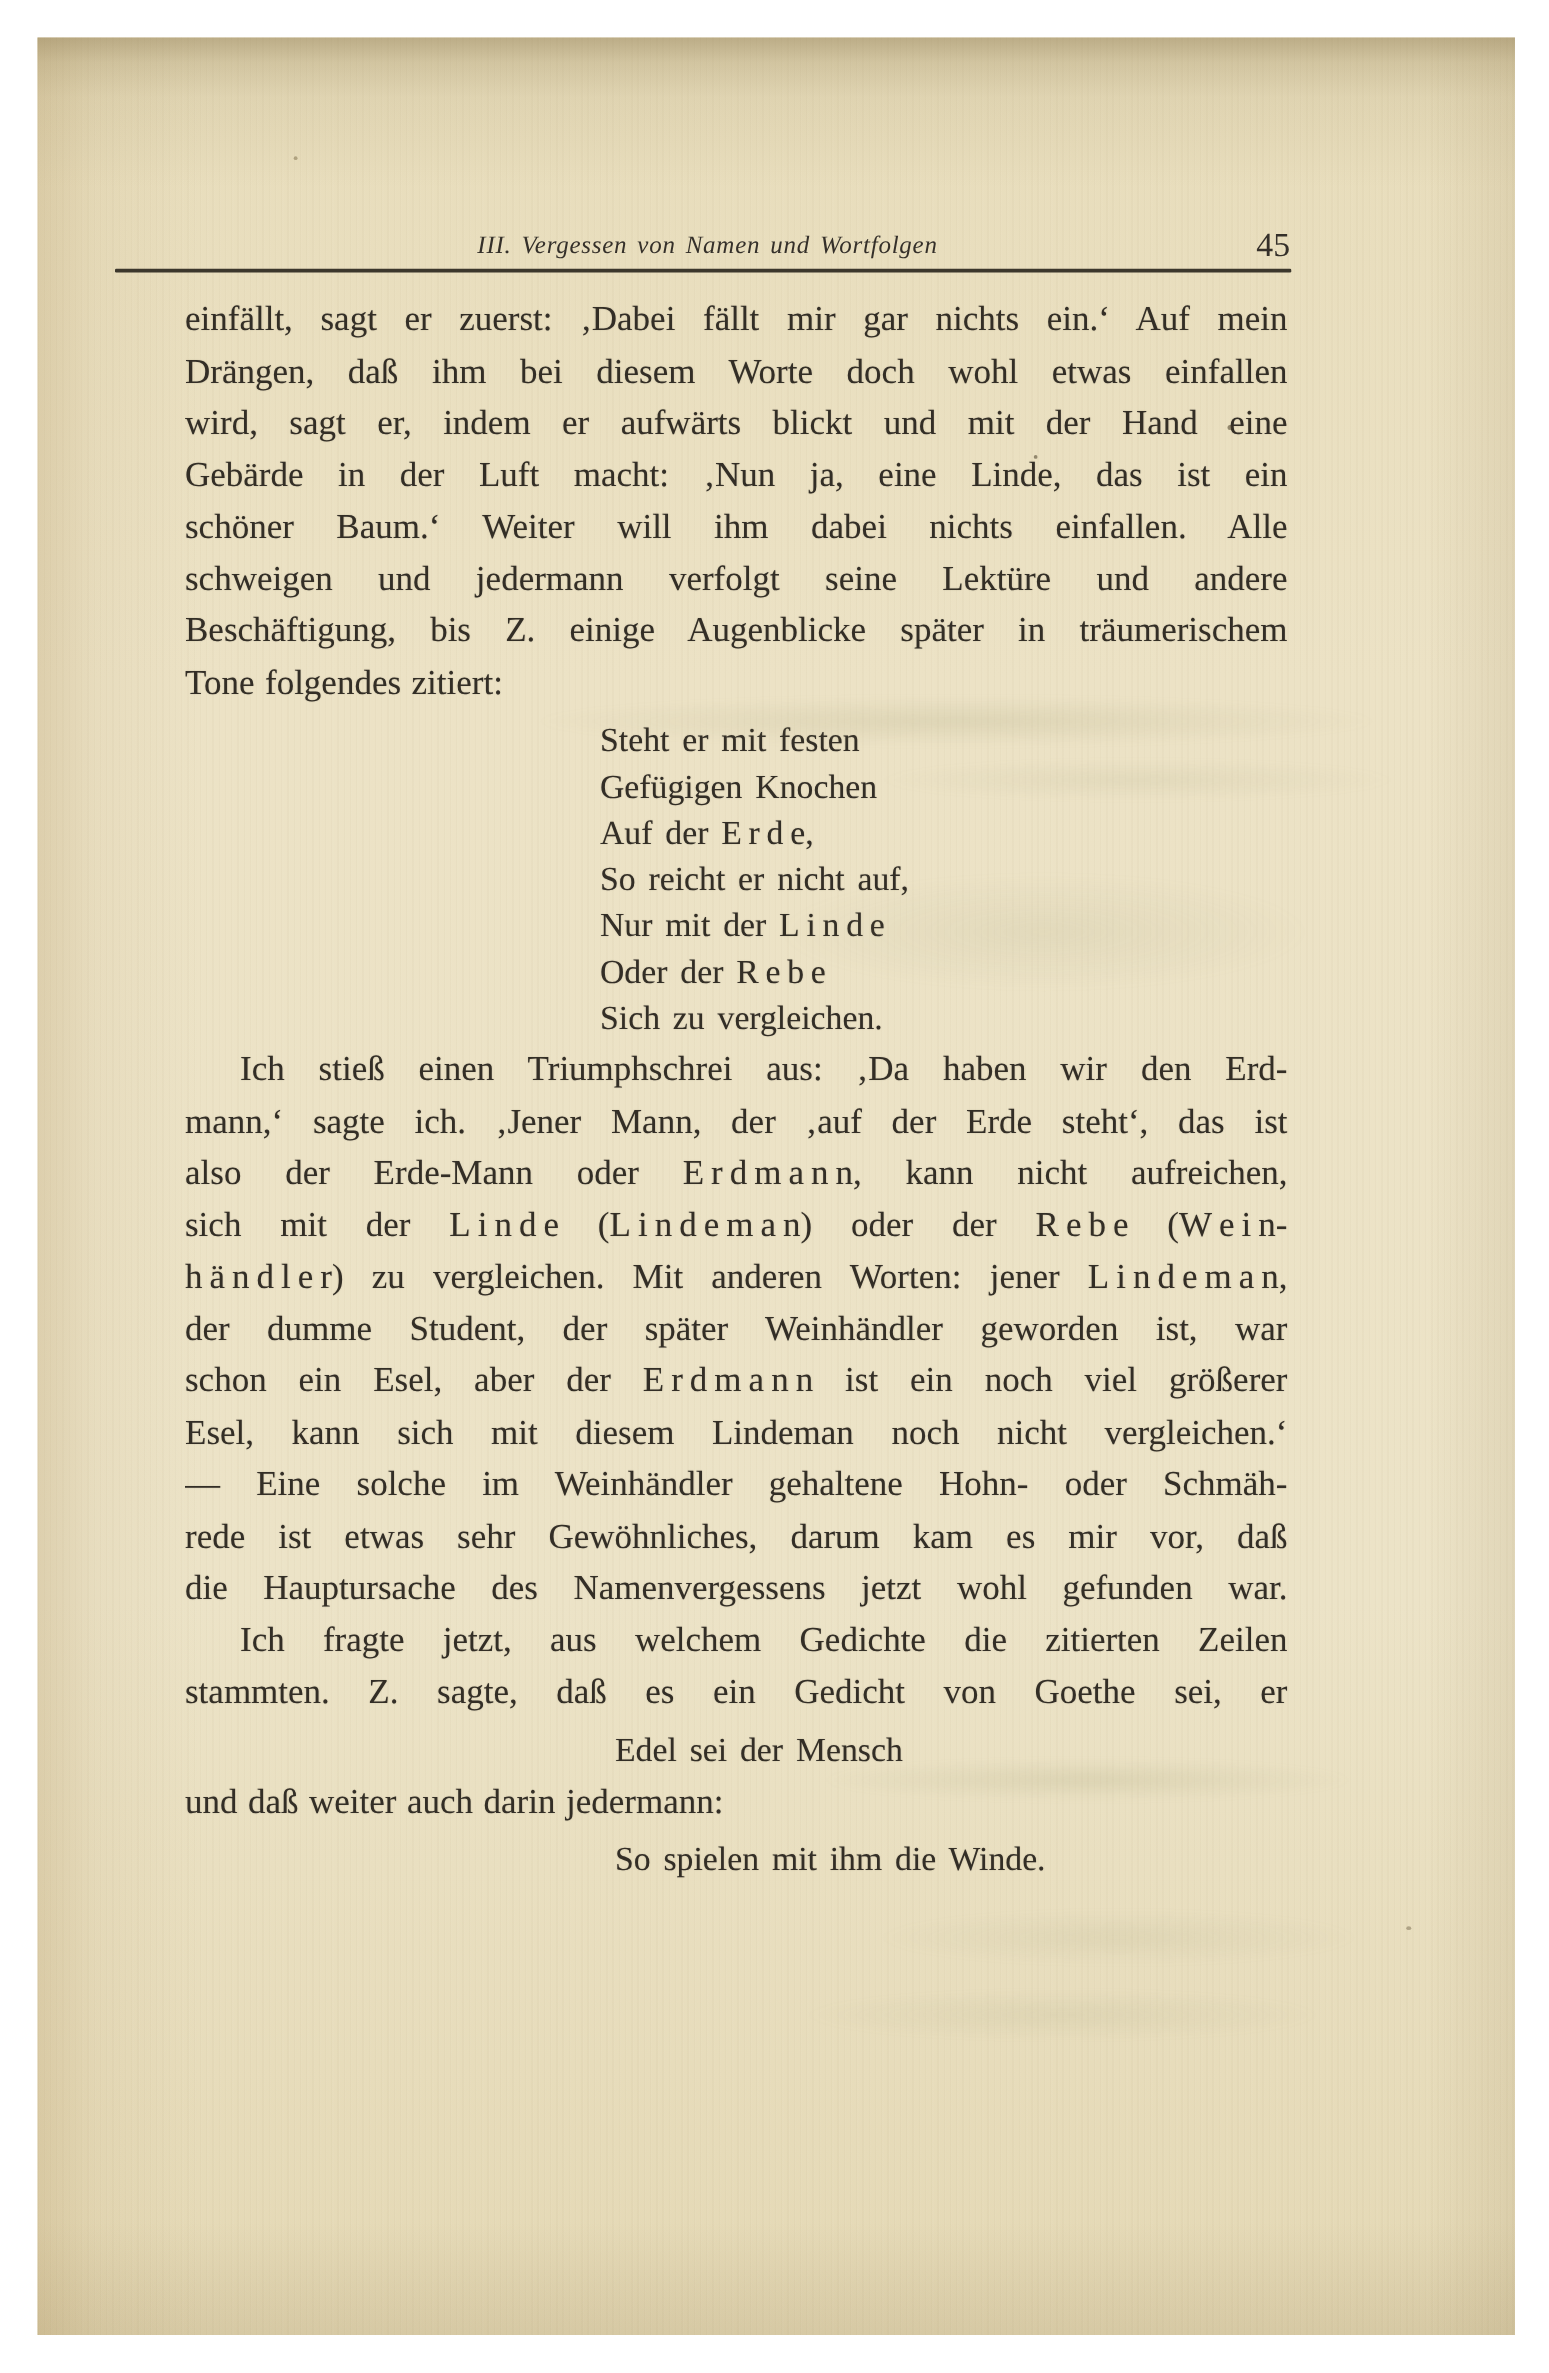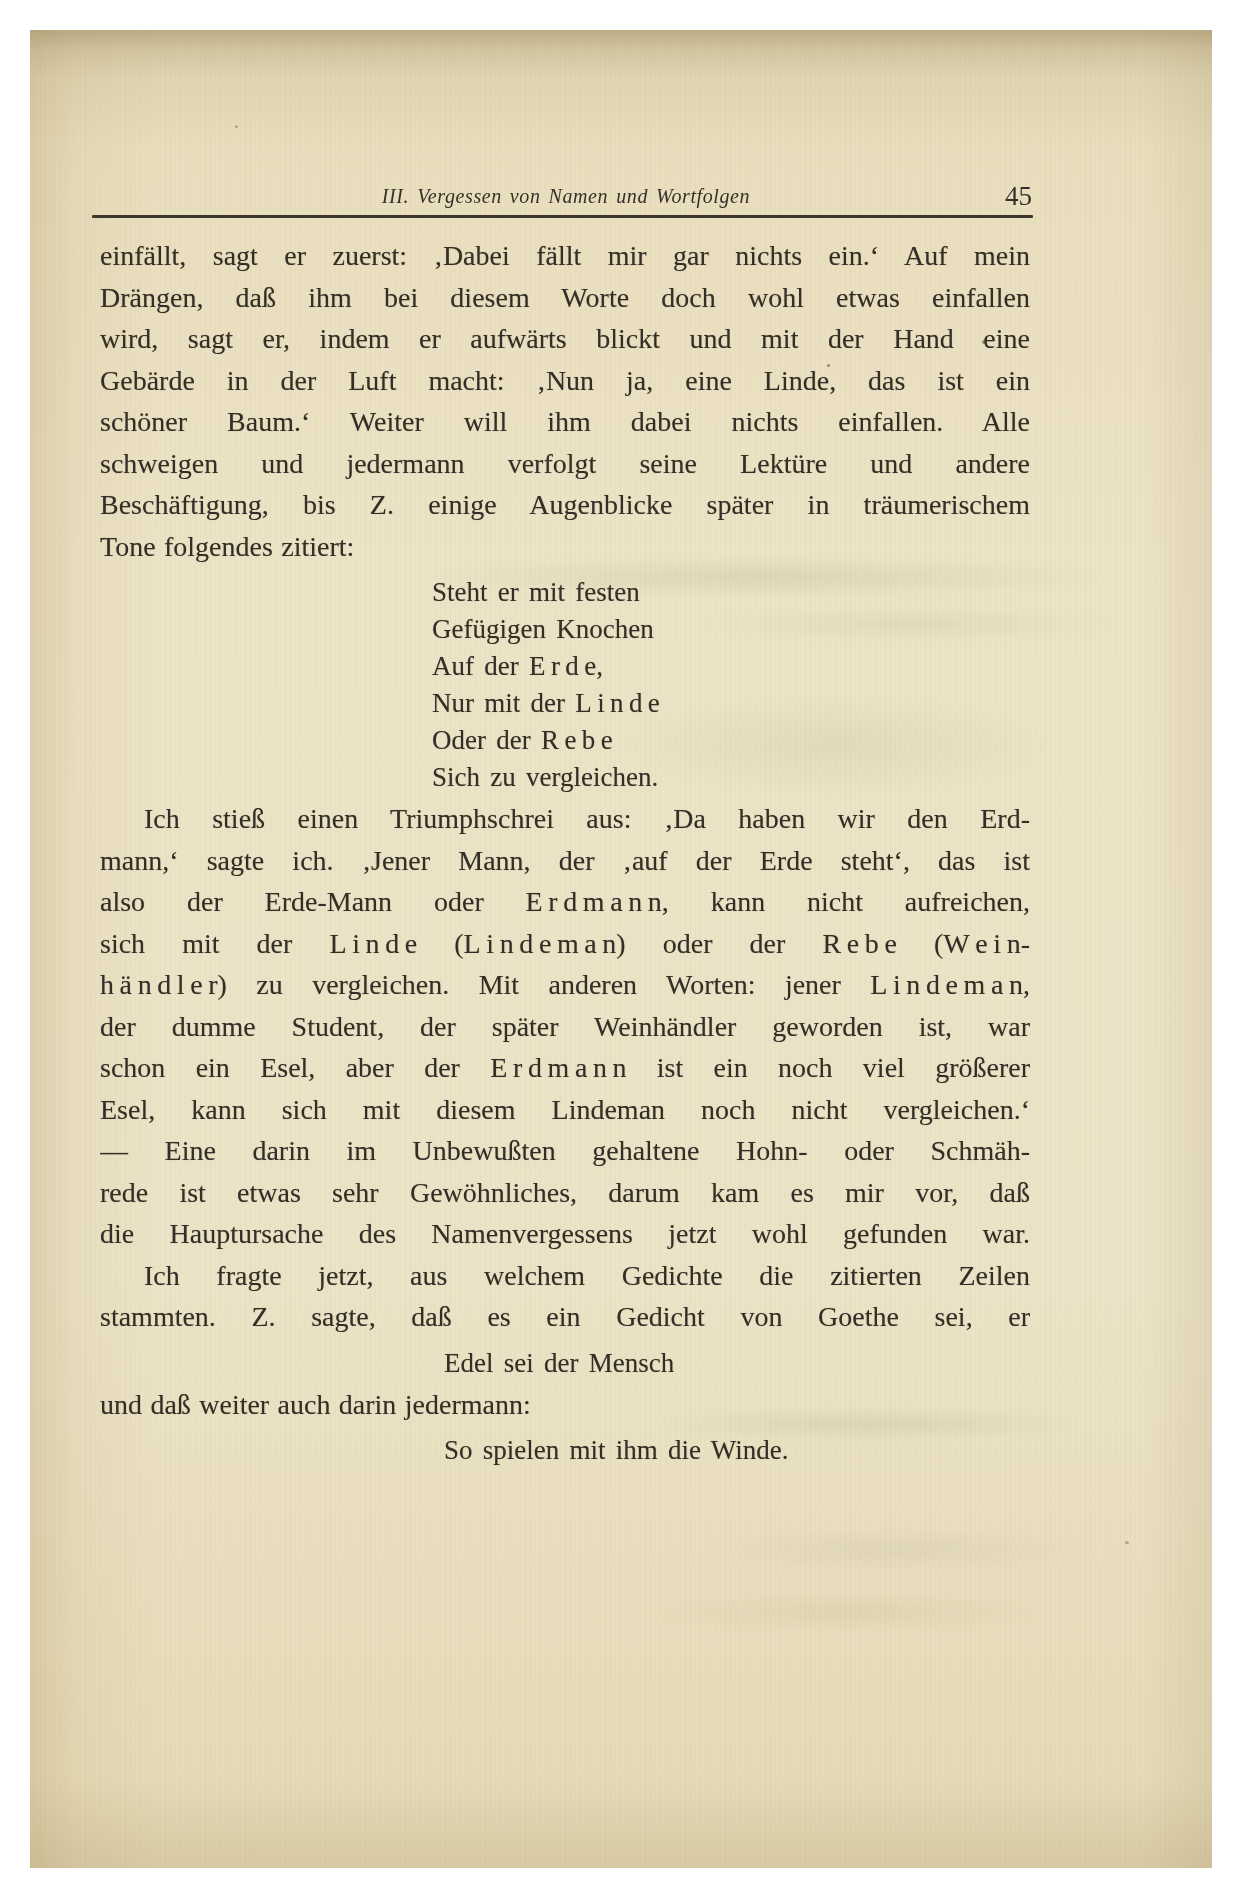--- a/index.html
+++ b/index.html
@@ -29,21 +29,21 @@
     letter-spacing: 0.6px; word-spacing: 0.12em; color: #35302a;
   }
   .page-number { position: absolute; right: 0px; top: 0px; font-size: 27px; line-height: 38px; text-align: right; }
   .rule { position: absolute; left: 62px; top: 185px; width: 941px; height: 3px; background: #3c372c; border-radius: 1px; }
 
   .body {
     position: absolute; left: 70px; top: 205px; width: 930px;
     font-size: 28px; color: #332e26;
     text-shadow: 0 0 1px rgba(53,48,40,0.30);
   }
-  .line { height: 41.5px; line-height: 41.5px; overflow: hidden; word-spacing: 0.05em; }
+  .line { height: 41.5px; line-height: 41.5px; overflow: hidden; word-spacing: 0.05em; margin-left: 48px; }
   .line.just { text-align: justify; text-align-last: justify; }
   .line.findent { text-indent: 44px; }
   .block.verse { margin: 7px 0 2px 0; font-size: 27px; }
   .verse .line { height: 37px; line-height: 37px; word-spacing: 0.13em; }
 
   .smudge { position: absolute; border-radius: 50%; filter: blur(3px); pointer-events: none; }
   .sm-a { background: radial-gradient(ellipse at center, rgba(148,146,100,0.16), rgba(148,146,100,0) 72%); }
   .sm-b { background: radial-gradient(ellipse at center, rgba(150,150,108,0.11), rgba(150,150,108,0) 70%); }
   .s1 { left: 400px; top: 528px;  width: 670px; height: 38px; }
   .s2 { left: 670px; top: 578px;  width: 420px; height: 32px; }
@@ -79,34 +79,35 @@
           <div class="line just">Gebärde in der Luft macht: ‚Nun ja, eine Linde, das ist ein</div>
           <div class="line just">schöner Baum.‘ Weiter will ihm dabei nichts einfallen. Alle</div>
           <div class="line just">schweigen und jedermann verfolgt seine Lektüre und andere</div>
           <div class="line just">Beschäftigung, bis Z. einige Augenblicke später in träumerischem</div>
           <div class="line">Tone folgendes zitiert:</div>
         </div>
         <div class="block verse" style="padding-left: 332px;">
           <div class="line">Steht er mit festen</div>
           <div class="line">Gefügigen Knochen</div>
           <div class="line">Auf der E r d e,</div>
+          <div class="line">So reicht er nicht auf,</div>
           <div class="line">Nur mit der L i n d e</div>
           <div class="line">Oder der R e b e</div>
           <div class="line">Sich zu vergleichen.</div>
         </div>
         <div class="block para">
           <div class="line just findent">Ich stieß einen Triumphschrei aus: ‚Da haben wir den Erd-</div>
           <div class="line just">mann,‘ sagte ich. ‚Jener Mann, der ‚auf der Erde steht‘, das ist</div>
           <div class="line just">also der Erde-Mann oder E r d m a n n, kann nicht aufreichen,</div>
           <div class="line just">sich mit der L i n d e (L i n d e m a n) oder der R e b e (W e i n-</div>
           <div class="line just">h ä n d l e r) zu vergleichen. Mit anderen Worten: jener L i n d e m a n,</div>
           <div class="line just">der dumme Student, der später Weinhändler geworden ist, war</div>
           <div class="line just">schon ein Esel, aber der E r d m a n n ist ein noch viel größerer</div>
           <div class="line just">Esel, kann sich mit diesem Lindeman noch nicht vergleichen.‘</div>
-          <div class="line just">— Eine darin im Unbewußten gehaltene Hohn- oder Schmäh-</div>
+          <div class="line just">— Eine solche im Weinhändler gehaltene Hohn- oder Schmäh-</div>
           <div class="line just">rede ist etwas sehr Gewöhnliches, darum kam es mir vor, daß</div>
           <div class="line just">die Hauptursache des Namenvergessens jetzt wohl gefunden war.</div>
         </div>
         <div class="block para">
           <div class="line just findent">Ich fragte jetzt, aus welchem Gedichte die zitierten Zeilen</div>
           <div class="line just">stammten. Z. sagte, daß es ein Gedicht von Goethe sei, er</div>
         </div>
         <div class="block verse" style="padding-left: 344px;">
           <div class="line">Edel sei der Mensch</div>
         </div>

